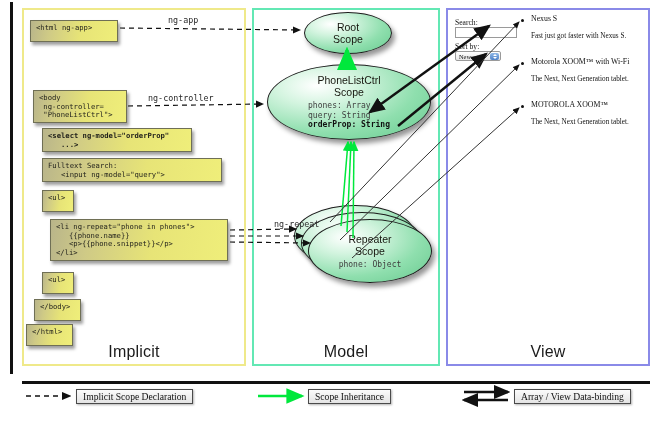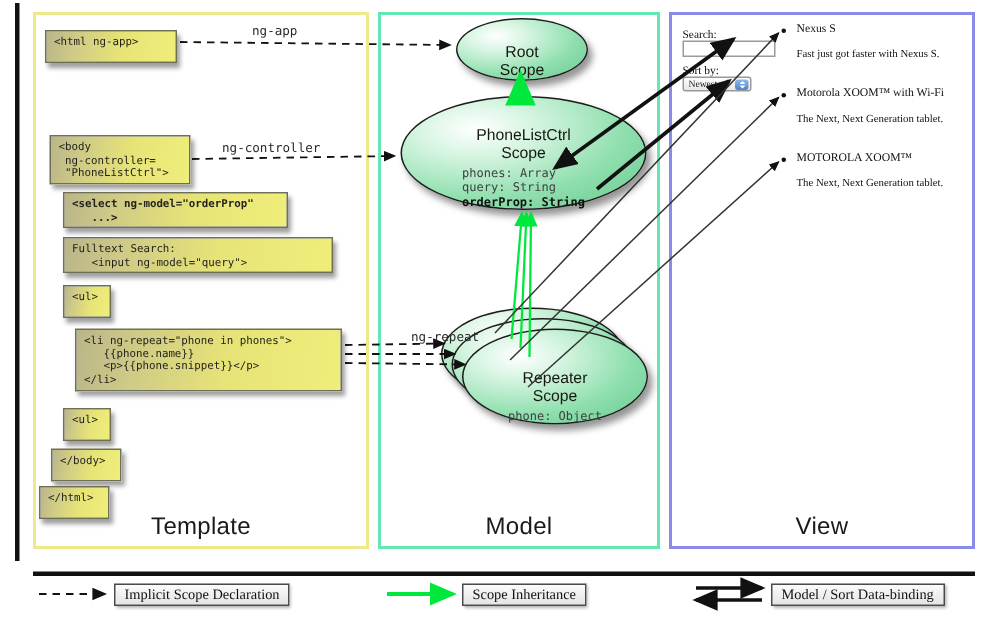--- a/index.html
+++ b/index.html
@@ -34,21 +34,21 @@
     padding:3px 5px 17px 5px;white-space:pre;
   }
   .codebox.bold{font-weight:bold;}
 
   
   .ellipse{
     position:absolute;border-radius:50%;
     border:1.4px solid #1c1c1c;
     background:radial-gradient(ellipse at 30% 28%, #ffffff 0%, #d3f4df 26%, #8fdfae 62%, #67c98e 100%);
     box-shadow:3px 4px 5px rgba(0,0,0,.42);
-    display:flex;flex-direction:column;align-items:center;justify-content:flex-end;
+    display:flex;flex-direction:column;align-items:center;justify-content:center;
     text-align:center;
   }
   .ell-title{font-size:10.5px;color:#17170f;line-height:12px;}
   .ell-props{
     margin-top:3px;
     font-family:"DejaVu Sans Mono","Liberation Mono",monospace;
     font-size:8px;line-height:9.4px;color:#3f3f3f;text-align:left;
   }
   .ell-props .hl{color:#111;font-weight:bold;}
   .ghost{
@@ -105,21 +105,21 @@
 </style>
 </head>
 <body>
 
 <div id="stage">
 
   <div class="page-rule-left"></div>
   <div class="page-rule-bottom"></div>
 
   <div class="panel panel-template">
-    <div class="panel-label">Template</div>
+    <div class="panel-label">Implicit</div>
   </div>
   <div class="panel panel-model">
     <div class="panel-label">Model</div>
   </div>
   <div class="panel panel-view">
     <div class="panel-label">View</div>
   </div>
 
   <div class="codebox" style="left:30px;top:20px;width:88px;height:15px;">&lt;html ng-app&gt;</div>
 
@@ -233,15 +233,15 @@
 
   <svg width="661" height="425">
     <line x1="26" y1="396" x2="70" y2="396" stroke="#111" stroke-width="1.4" stroke-dasharray="5,4" marker-end="url(#ah-black)"></line>
     <line x1="258" y1="396" x2="302" y2="396" stroke="#00e83c" stroke-width="2.6" marker-end="url(#ah-green)"></line>
     <line x1="464" y1="392" x2="508" y2="392" stroke="#111" stroke-width="2.4" marker-end="url(#ah-black)"></line>
     <line x1="508" y1="400" x2="464" y2="400" stroke="#111" stroke-width="2.4" marker-end="url(#ah-black)"></line>
   </svg>
 
   <div class="legend-box" style="left:76px;top:389px;height:15px;">Implicit Scope Declaration</div>
   <div class="legend-box" style="left:308px;top:389px;height:15px;">Scope Inheritance</div>
-  <div class="legend-box" style="left:514px;top:389px;height:15px;">Model / Sort Data-binding</div>
+  <div class="legend-box" style="left:514px;top:389px;height:15px;">Array / View Data-binding</div>
 
 </div>
 
 </body></html>

